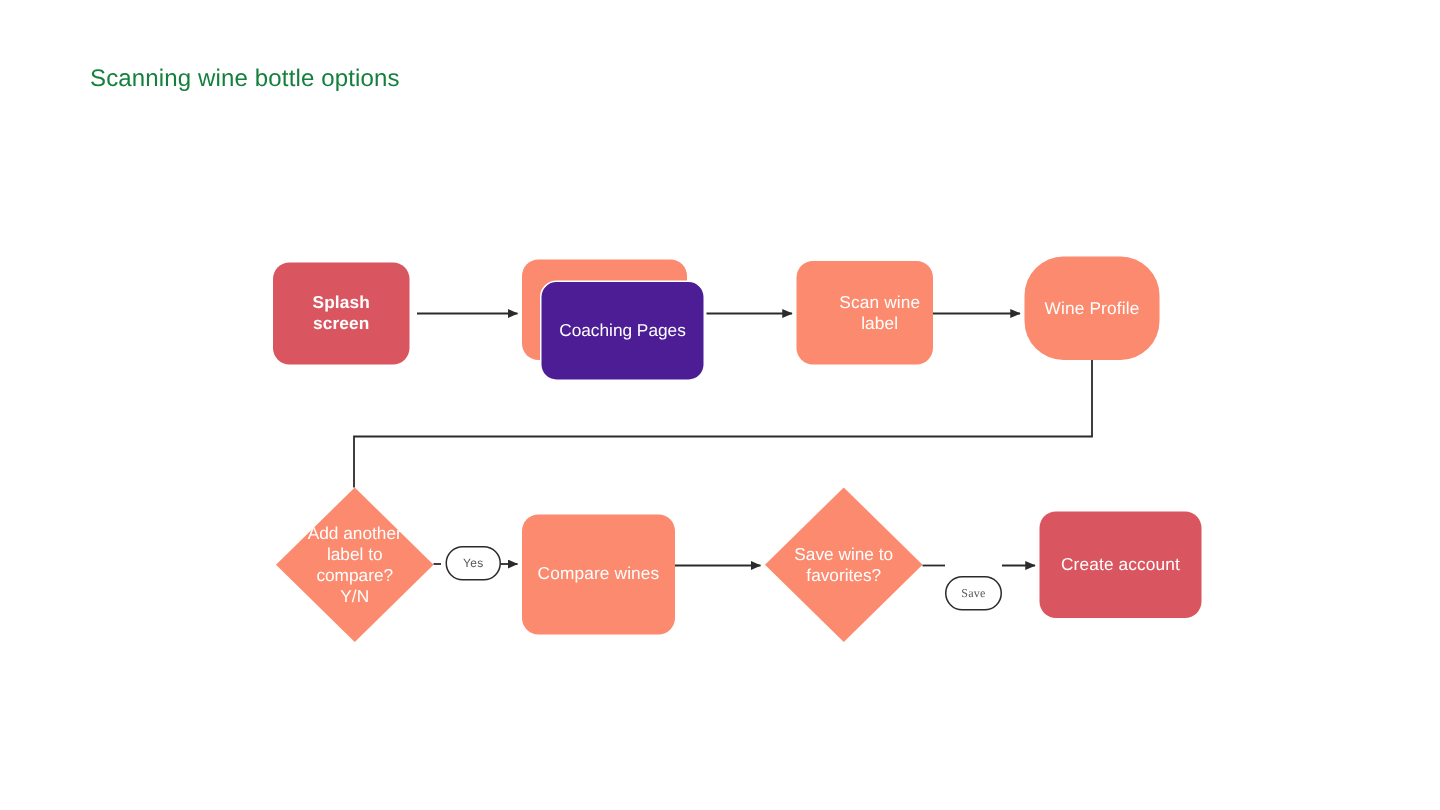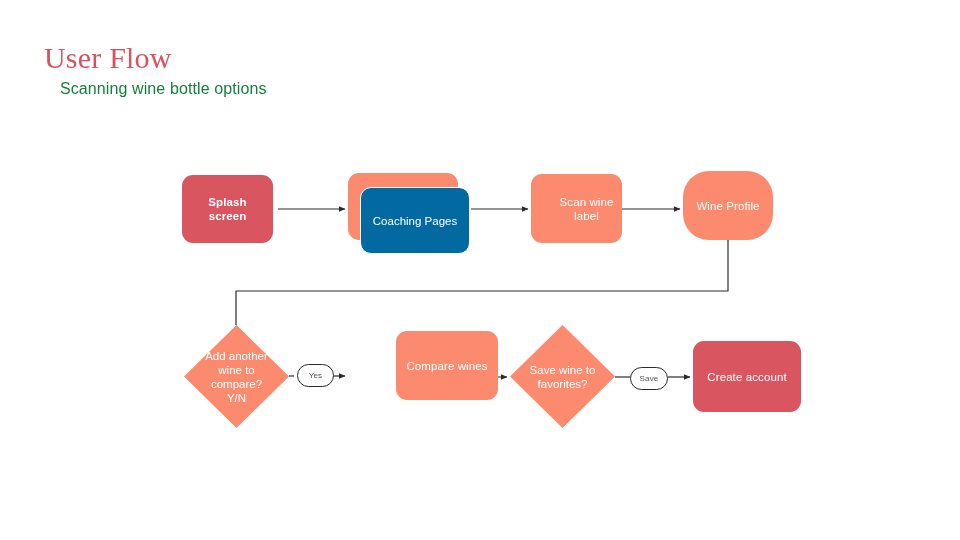--- a/index.html
+++ b/index.html
@@ -91,21 +91,21 @@
     border-radius: 11px;
     background: #fb8a6e;
   }
   .stack-front {
     position: absolute;
     left: 12px;
     top: 14px;
     width: 110px;
     height: 67px;
     border-radius: 11px;
-    background: #0369a1;
+    background: #4c1d95;
     border: 1.5px solid #ffffff;
     box-sizing: border-box;
     display: flex;
     align-items: center;
     justify-content: center;
     color: #ffffff;
     font-size: 11.5px;
     line-height: 14px;
   }
 
@@ -149,21 +149,20 @@
     line-height: 10px;
     letter-spacing: 0.2px;
   }
 
   .nowrap { white-space: pre-line; }
 </style>
 </head>
 <body>
 
 <div id="header">
-  <h1 id="page-title">User Flow</h1>
   <p id="page-subtitle">Scanning wine bottle options</p>
 </div>
 
 <div id="flow-canvas">
 
   <svg id="connector-layer" viewBox="0 0 960 540" width="960" height="540">
     <defs>
       <marker id="arrowhead" markerWidth="7" markerHeight="6" refX="6.5" refY="3" orient="auto" markerUnits="userSpaceOnUse">
         <path d="M0,0 L7,3 L0,6 z" fill="#2b2b2b"></path>
       </marker>
@@ -204,40 +203,40 @@
 label</span>
   </div>
 
   <div class="node node-rect fill-salmon nowrap" style="left:683px; top:171px; width:90px; height:69px;border-radius:26px;">
     <span>Wine Profile</span>
   </div>
 
   <div class="node-diamond" style="left:184px; top:325px; width:105px; height:103px;">
     <div class="diamond-shape"></div>
     <span class="diamond-label">Add another
-wine to
+label to
 compare?
 Y/N</span>
   </div>
 
   <div class="edge-pill" style="left:297px; top:364px; width:37px; height:23px;">
     <span>Yes</span>
   </div>
 
-  <div class="node node-rect fill-salmon nowrap" style="left:348px; top:331px; width:102px; height:69px;margin-left:48px;">
+  <div class="node node-rect fill-salmon nowrap" style="left:348px; top:343px; width:102px; height:80px;">
     <span>Compare wines</span>
   </div>
 
   <div class="node-diamond" style="left:510px; top:325px; width:105px; height:103px;">
     <div class="diamond-shape"></div>
     <span class="diamond-label">Save wine to
 favorites?</span>
   </div>
 
-  <div class="edge-pill" style="left:630px; top:367px; width:38px; height:23px;">
+  <div class="edge-pill" style="left:630px; top:384px; width:38px; height:23px;font-family:Liberation Serif, serif;">
     <span>Save</span>
   </div>
 
   <div class="node node-rect fill-rose nowrap" style="left:693px; top:341px; width:108px; height:71px;">
     <span>Create account</span>
   </div>
 
 </div>
 
 </body></html>

